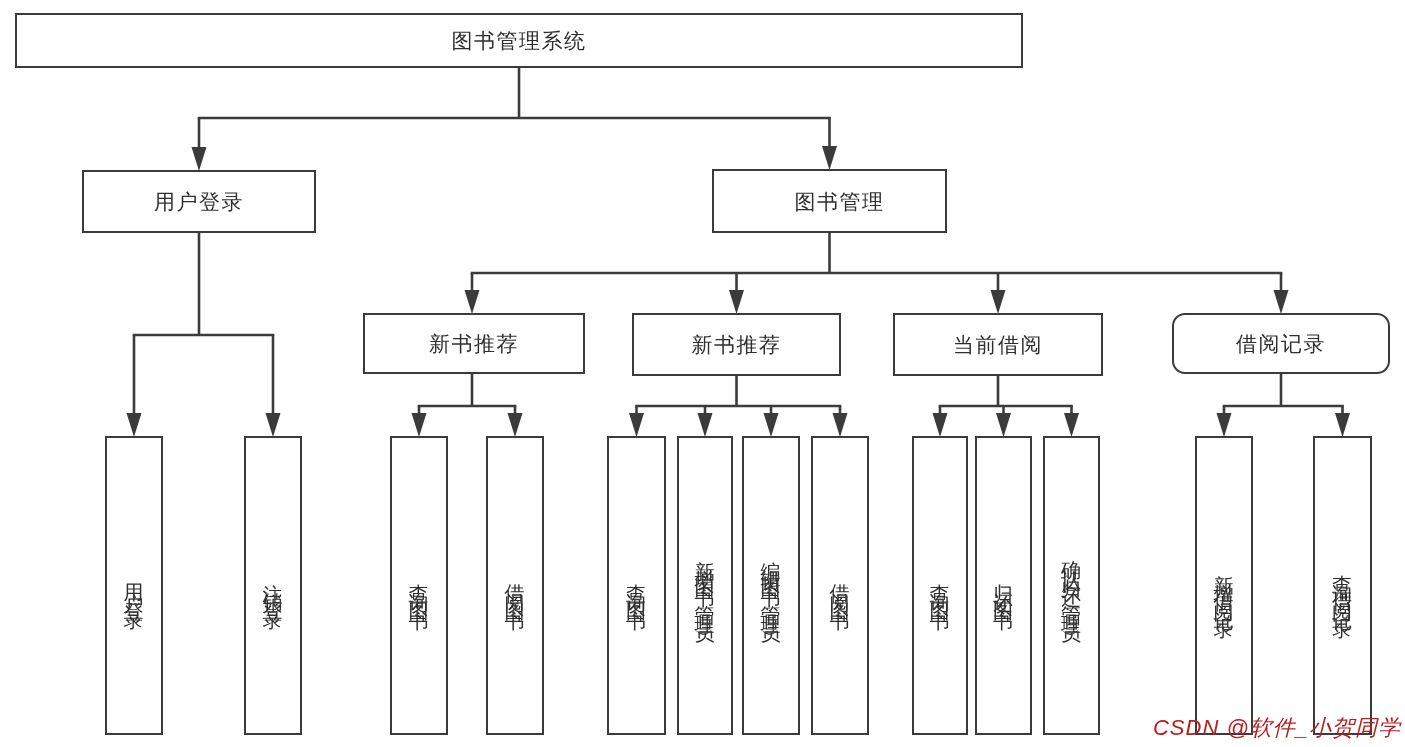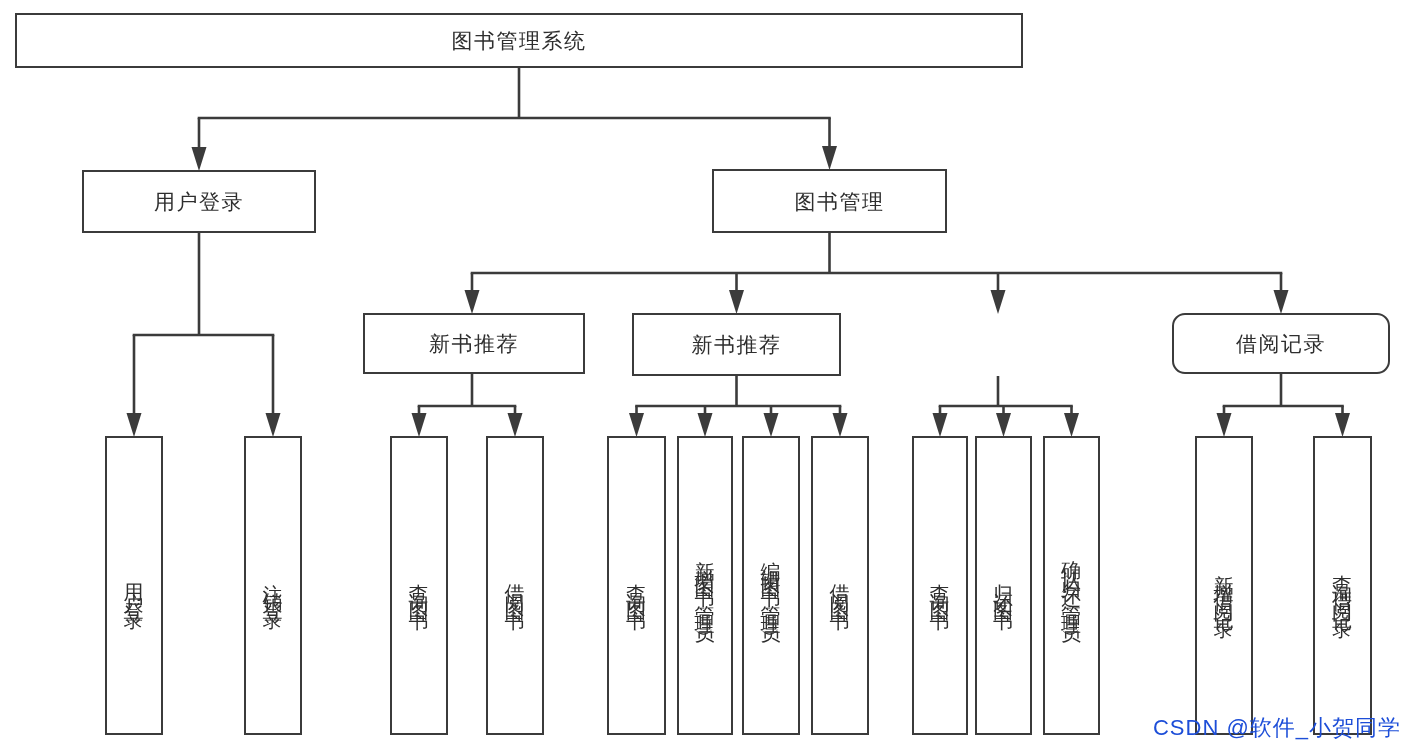--- a/index.html
+++ b/index.html
@@ -94,21 +94,21 @@
       <line x1="1281" y1="273" x2="1281" y2="291" stroke="#3b3b3b" stroke-width="2.6" stroke-linecap="butt"></line>
       <polygon points="1281,314 1273.5,290 1288.5,290" fill="#3b3b3b"></polygon>
       <line x1="1281" y1="374" x2="1281" y2="406" stroke="#3b3b3b" stroke-width="2.6" stroke-linecap="butt"></line>
       <line x1="1224" y1="406" x2="1342.5" y2="406" stroke="#3b3b3b" stroke-width="2.6" stroke-linecap="square"></line>
       <line x1="1224" y1="406" x2="1224" y2="414" stroke="#3b3b3b" stroke-width="2.6" stroke-linecap="butt"></line>
       <polygon points="1224,437 1216.5,413 1231.5,413" fill="#3b3b3b"></polygon>
       <line x1="1342.5" y1="406" x2="1342.5" y2="414" stroke="#3b3b3b" stroke-width="2.6" stroke-linecap="butt"></line>
       <polygon points="1342.5,437 1335,413 1350,413" fill="#3b3b3b"></polygon>
     </svg>
 
-  <div id="watermark" style="color: #1d4ed8;">CSDN @软件_小贺同学</div>
+  <div id="watermark" style="color: #b91c1c; font-style: italic;">CSDN @软件_小贺同学</div>
 <div class="node" style="left: 15px; top: 13px; width: 1008px; height: 55px; border-color: rgb(59, 59, 59); background: rgb(255, 255, 255); color: rgb(46, 46, 46);">
       <span class="label">图书管理系统</span>
     </div>
     <div class="node" style="left: 82px; top: 170px; width: 234px; height: 63px; border-color: rgb(59, 59, 59); background: rgb(255, 255, 255); color: rgb(46, 46, 46);">
       <span class="label">用户登录</span>
     </div>
     <div class="node v" style="left: 105px; top: 436px; width: 58px; height: 299px; border-color: rgb(59, 59, 59); background: rgb(255, 255, 255); color: rgb(46, 46, 46);">
       <span class="label">用户登录</span>
     </div>
     <div class="node v" style="left: 244px; top: 436px; width: 58px; height: 299px; border-color: rgb(59, 59, 59); background: rgb(255, 255, 255); color: rgb(46, 46, 46);">
@@ -134,20 +134,23 @@
     </div>
     <div class="node v" style="left: 677px; top: 436px; width: 56px; height: 299px; border-color: rgb(59, 59, 59); background: rgb(255, 255, 255); color: rgb(46, 46, 46);">
       <span class="label">新增图书（管理员）</span>
     </div>
     <div class="node v" style="left: 742px; top: 436px; width: 58px; height: 299px; border-color: rgb(59, 59, 59); background: rgb(255, 255, 255); color: rgb(46, 46, 46);">
       <span class="label">编辑图书（管理员）</span>
     </div>
     <div class="node v" style="left: 811px; top: 436px; width: 58px; height: 299px; border-color: rgb(59, 59, 59); background: rgb(255, 255, 255); color: rgb(46, 46, 46);">
       <span class="label">借阅图书</span>
     </div>
+    <div class="node" style="left: 893px; top: 313px; width: 210px; height: 63px; border-color: rgb(59, 59, 59); background: rgb(255, 255, 255); color: rgb(46, 46, 46);">
+      <span class="label">当前借阅</span>
+    </div>
     <div class="node v" style="left: 912px; top: 436px; width: 56px; height: 299px; border-color: rgb(59, 59, 59); background: rgb(255, 255, 255); color: rgb(46, 46, 46);">
       <span class="label">查询图书</span>
     </div>
     <div class="node v" style="left: 975px; top: 436px; width: 57px; height: 299px; border-color: rgb(59, 59, 59); background: rgb(255, 255, 255); color: rgb(46, 46, 46);">
       <span class="label">归还图书</span>
     </div>
     <div class="node v" style="left: 1043px; top: 436px; width: 57px; height: 299px; border-color: rgb(59, 59, 59); background: rgb(255, 255, 255); color: rgb(46, 46, 46);">
       <span class="label">确认归还（管理员）</span>
     </div>
     <div class="node" style="left: 1172px; top: 313px; width: 218px; height: 61px; border-color: rgb(59, 59, 59); background: rgb(255, 255, 255); color: rgb(46, 46, 46); border-radius: 13px;">

